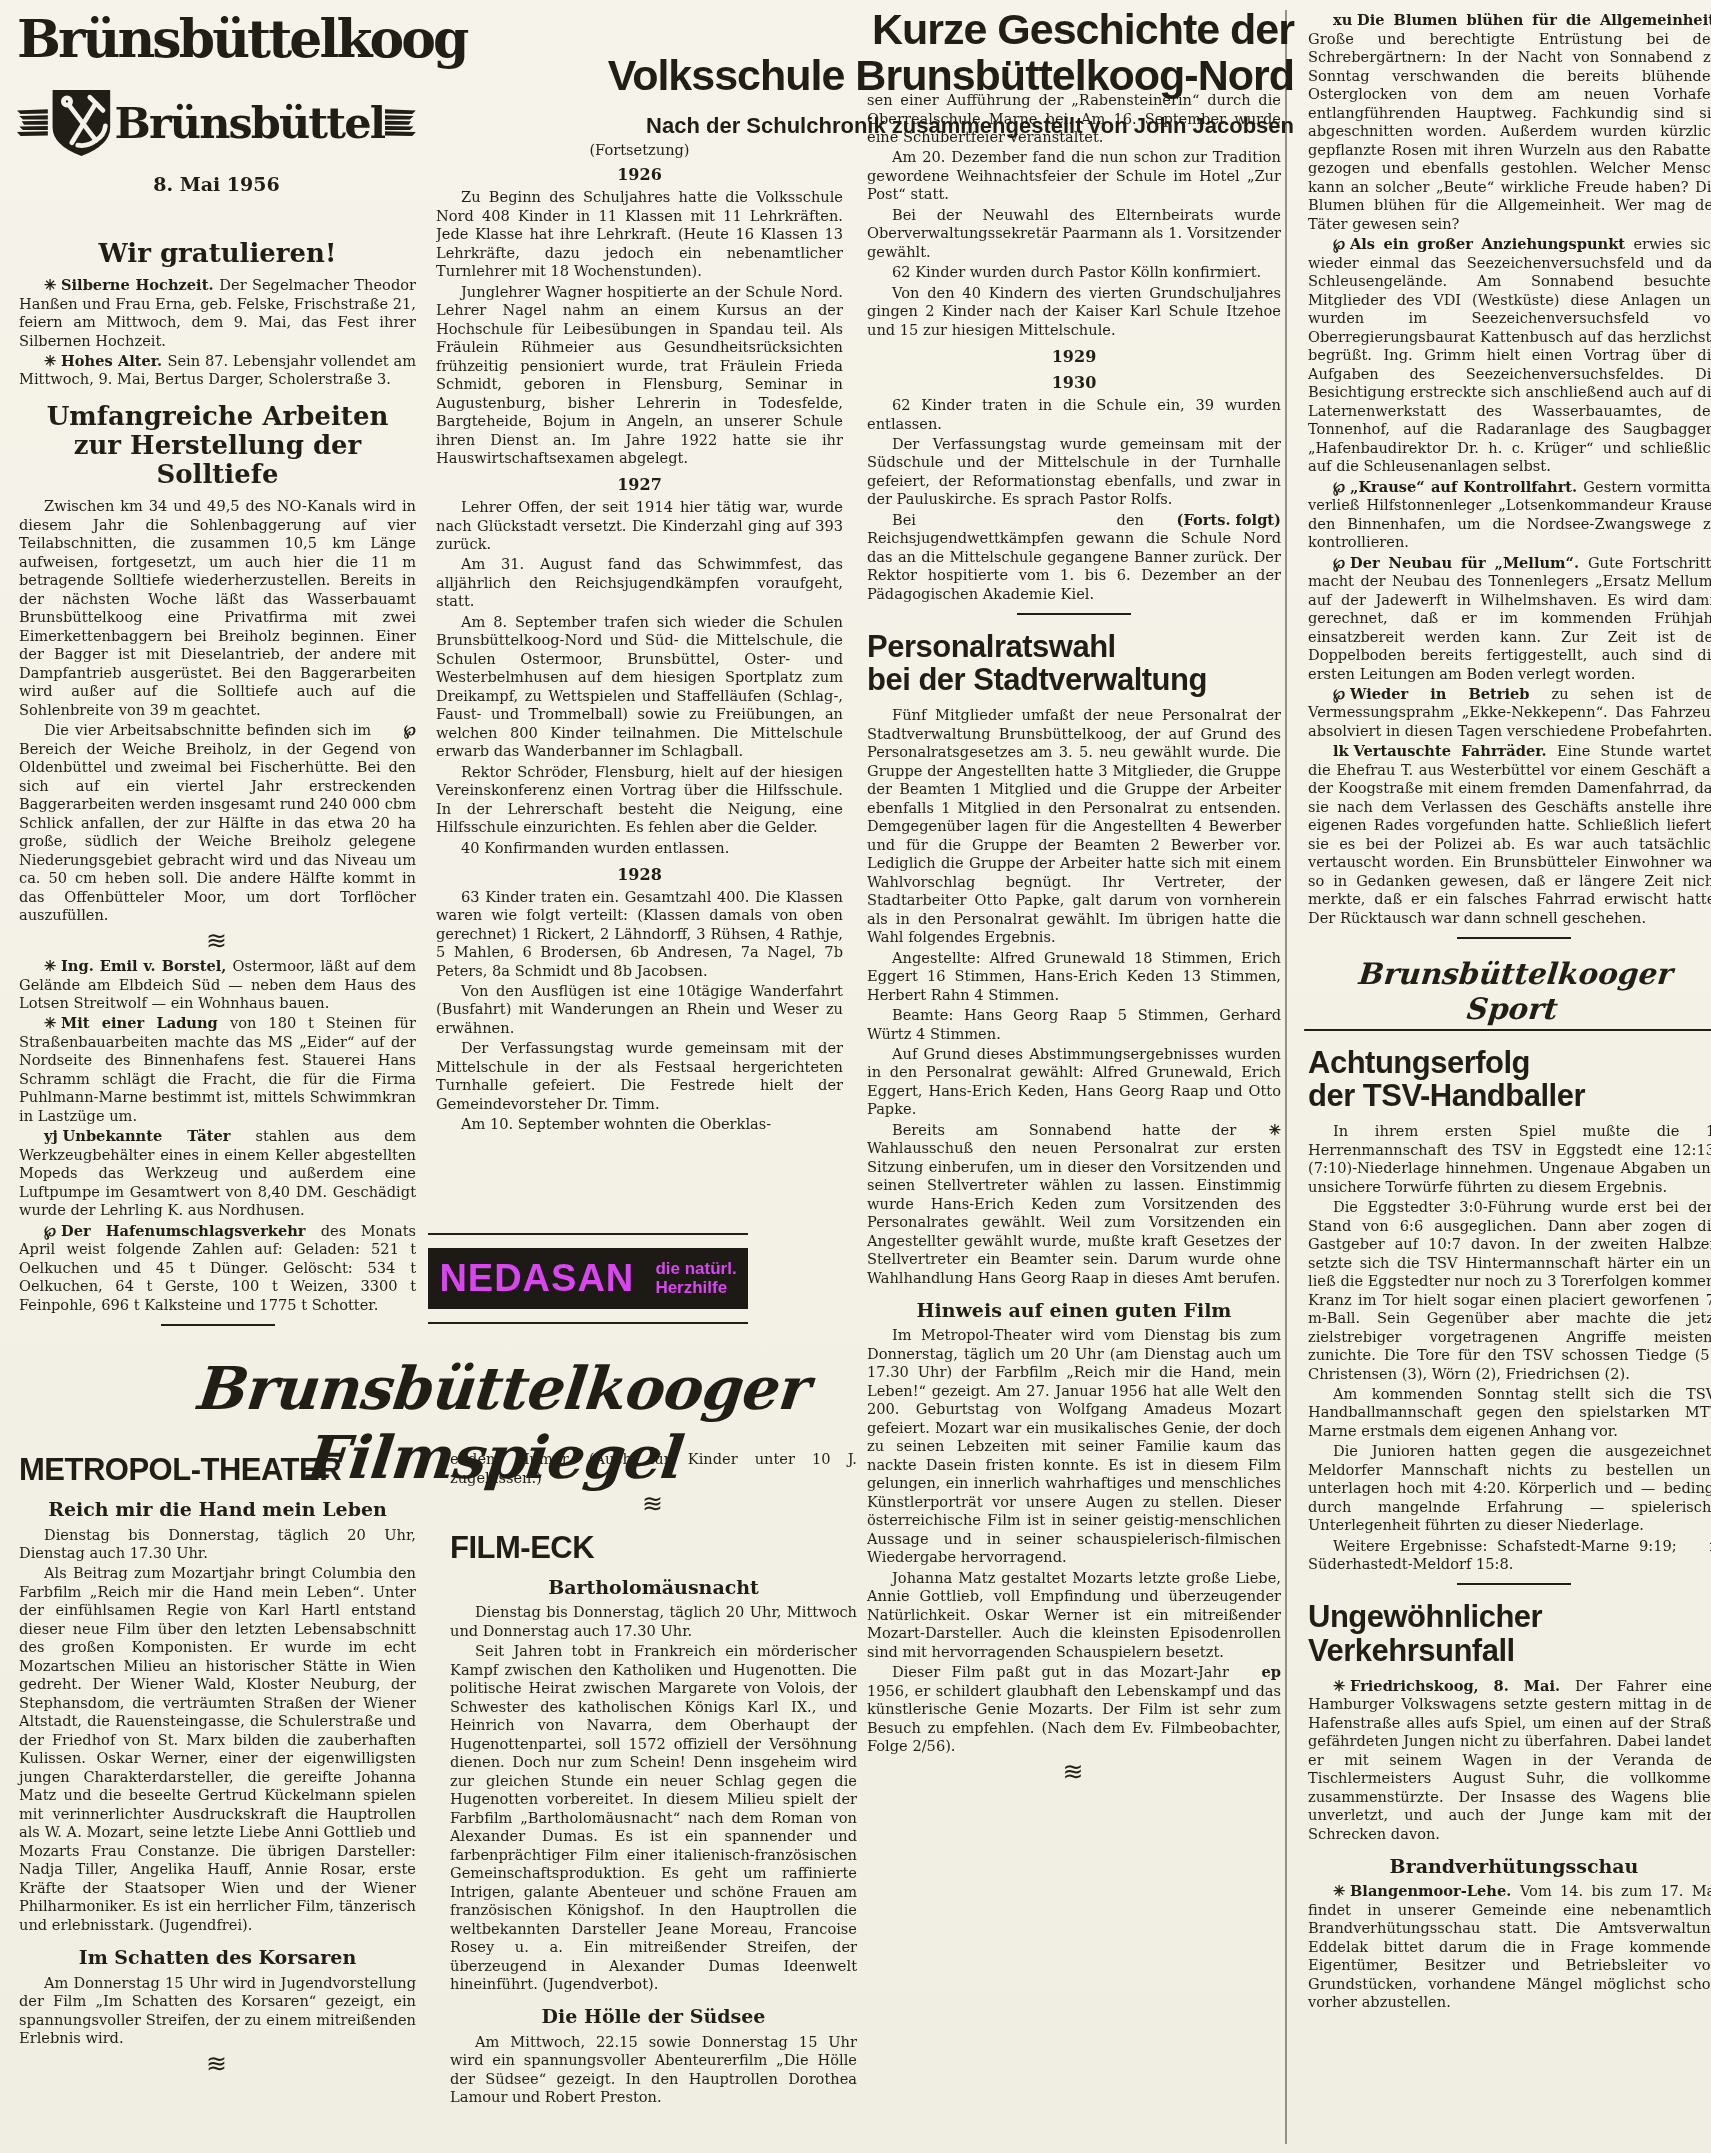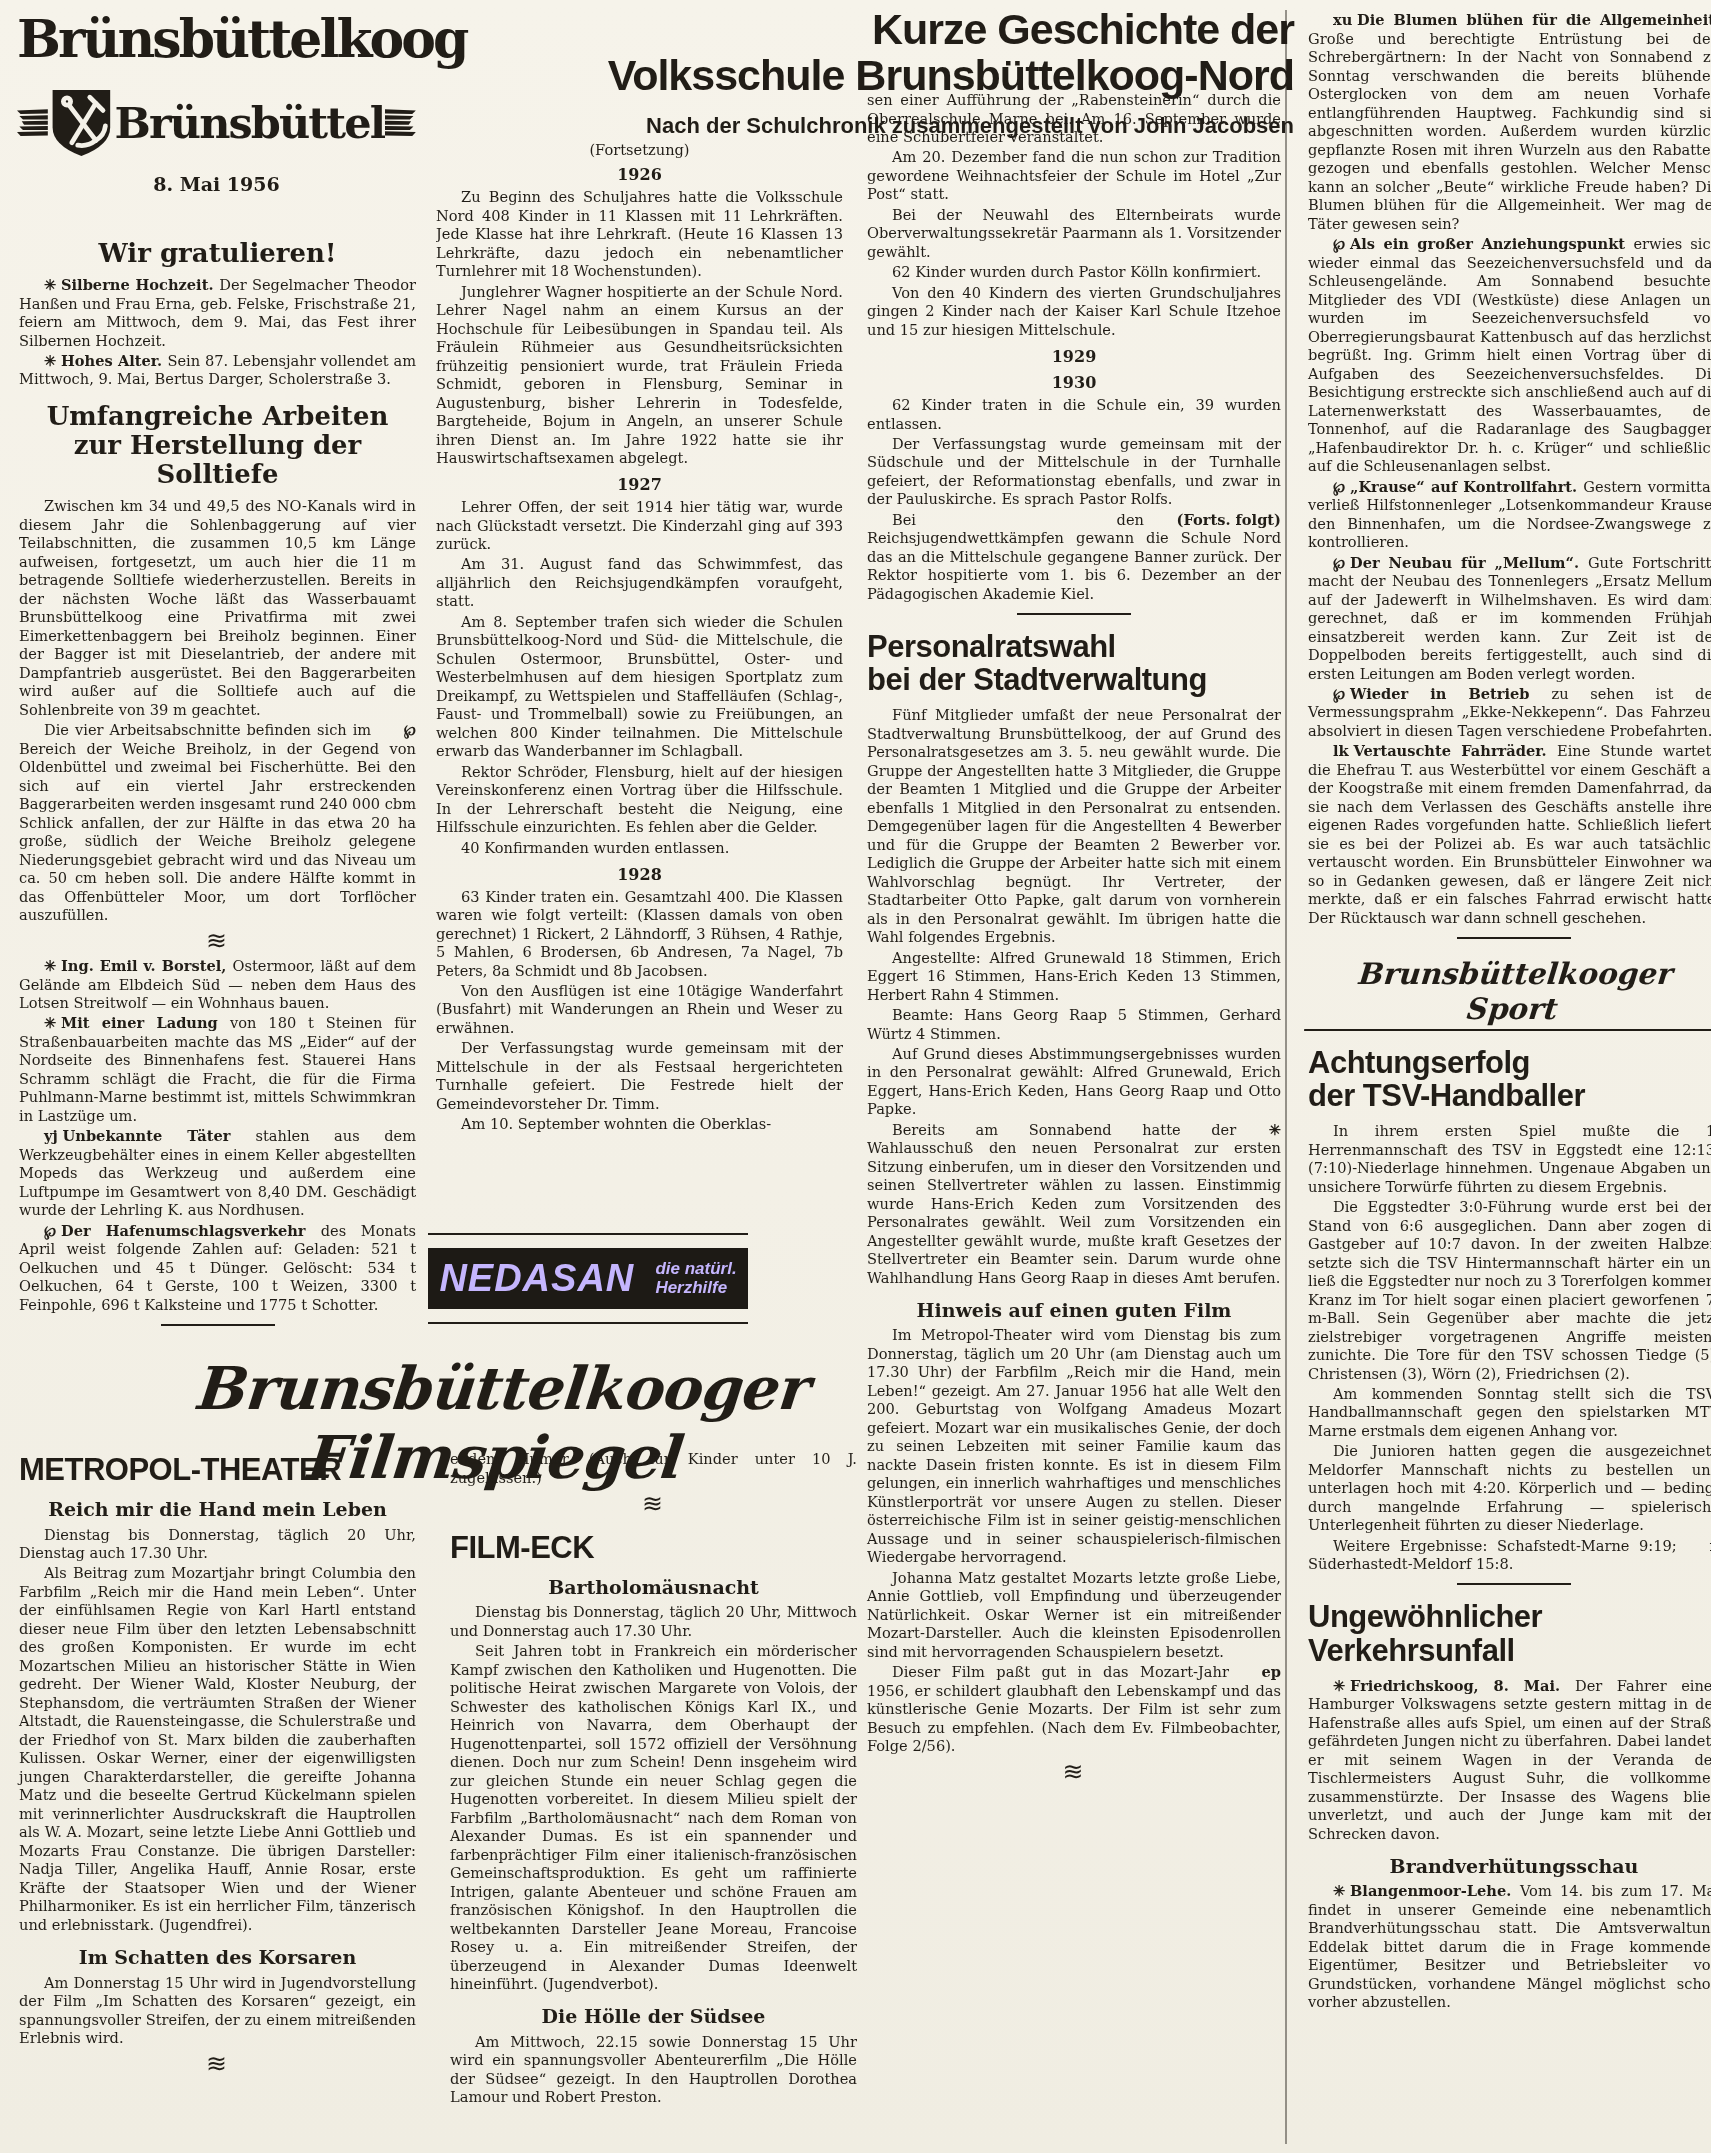--- a/index.html
+++ b/index.html
@@ -32,22 +32,22 @@
   #masthead .line2{font-size:43px;font-weight:bold;letter-spacing:-1.9px;line-height:1;}
   #dateline{left:17px;top:173px;width:399px;text-align:center;font-weight:bold;font-size:19px;}
   
   #schoolhead{left:430px;top:5.7px;width:864px;text-align:right;}
   #schoolhead .t1{font-family:"Liberation Sans",sans-serif;font-weight:bold;font-size:43px;
       line-height:1.07;letter-spacing:-1px;white-space:pre-line;}
   #schoolhead .sub{font-family:"Liberation Sans",sans-serif;font-weight:bold;font-size:22px;margin-top:15px;}
   
   #nedasan{left:428px;top:1233px;width:320px;}
   #nedasan .nrule{border-top:2.9px solid #211d17;}
-  #nedasan .nbox{background:#1d1a15;color:#c4b5fd;display:flex;align-items:center;
-      justify-content:space-between;padding:5.7px 11.4px;margin:13.3px 0;height:49px;font-style:italic;}
+  #nedasan .nbox{background:#1d1a15;color:#d946ef;display:flex;align-items:center;
+      justify-content:space-between;padding:5.7px 11.4px;margin:13.3px 0;height:49px;}
   #nedasan .nname{font-family:"Liberation Sans",sans-serif;font-weight:bold;font-size:38px;letter-spacing:1px;}
   #nedasan .ntag{font-family:"Liberation Sans",sans-serif;font-weight:bold;font-size:17px;
       line-height:1.15;white-space:pre-line;text-align:left;}
   
   #filmspiegel{left:28.5px;top:1354px;width:942px;text-align:center;font-style:italic;font-weight:bold;
       font-size:59px;transform:skewX(-7deg);letter-spacing:-1px;}
   .vrule{position:absolute;left:1285px;top:9.5px;height:2134px;width:1.9px;background:rgba(33,29,23,.45);}
   .colflow{position:absolute;}
   #col1top{left:19px;top:226px;width:397px;}
   #col2school{left:436px;top:139px;width:407px;max-height:1094px;overflow:hidden;}

